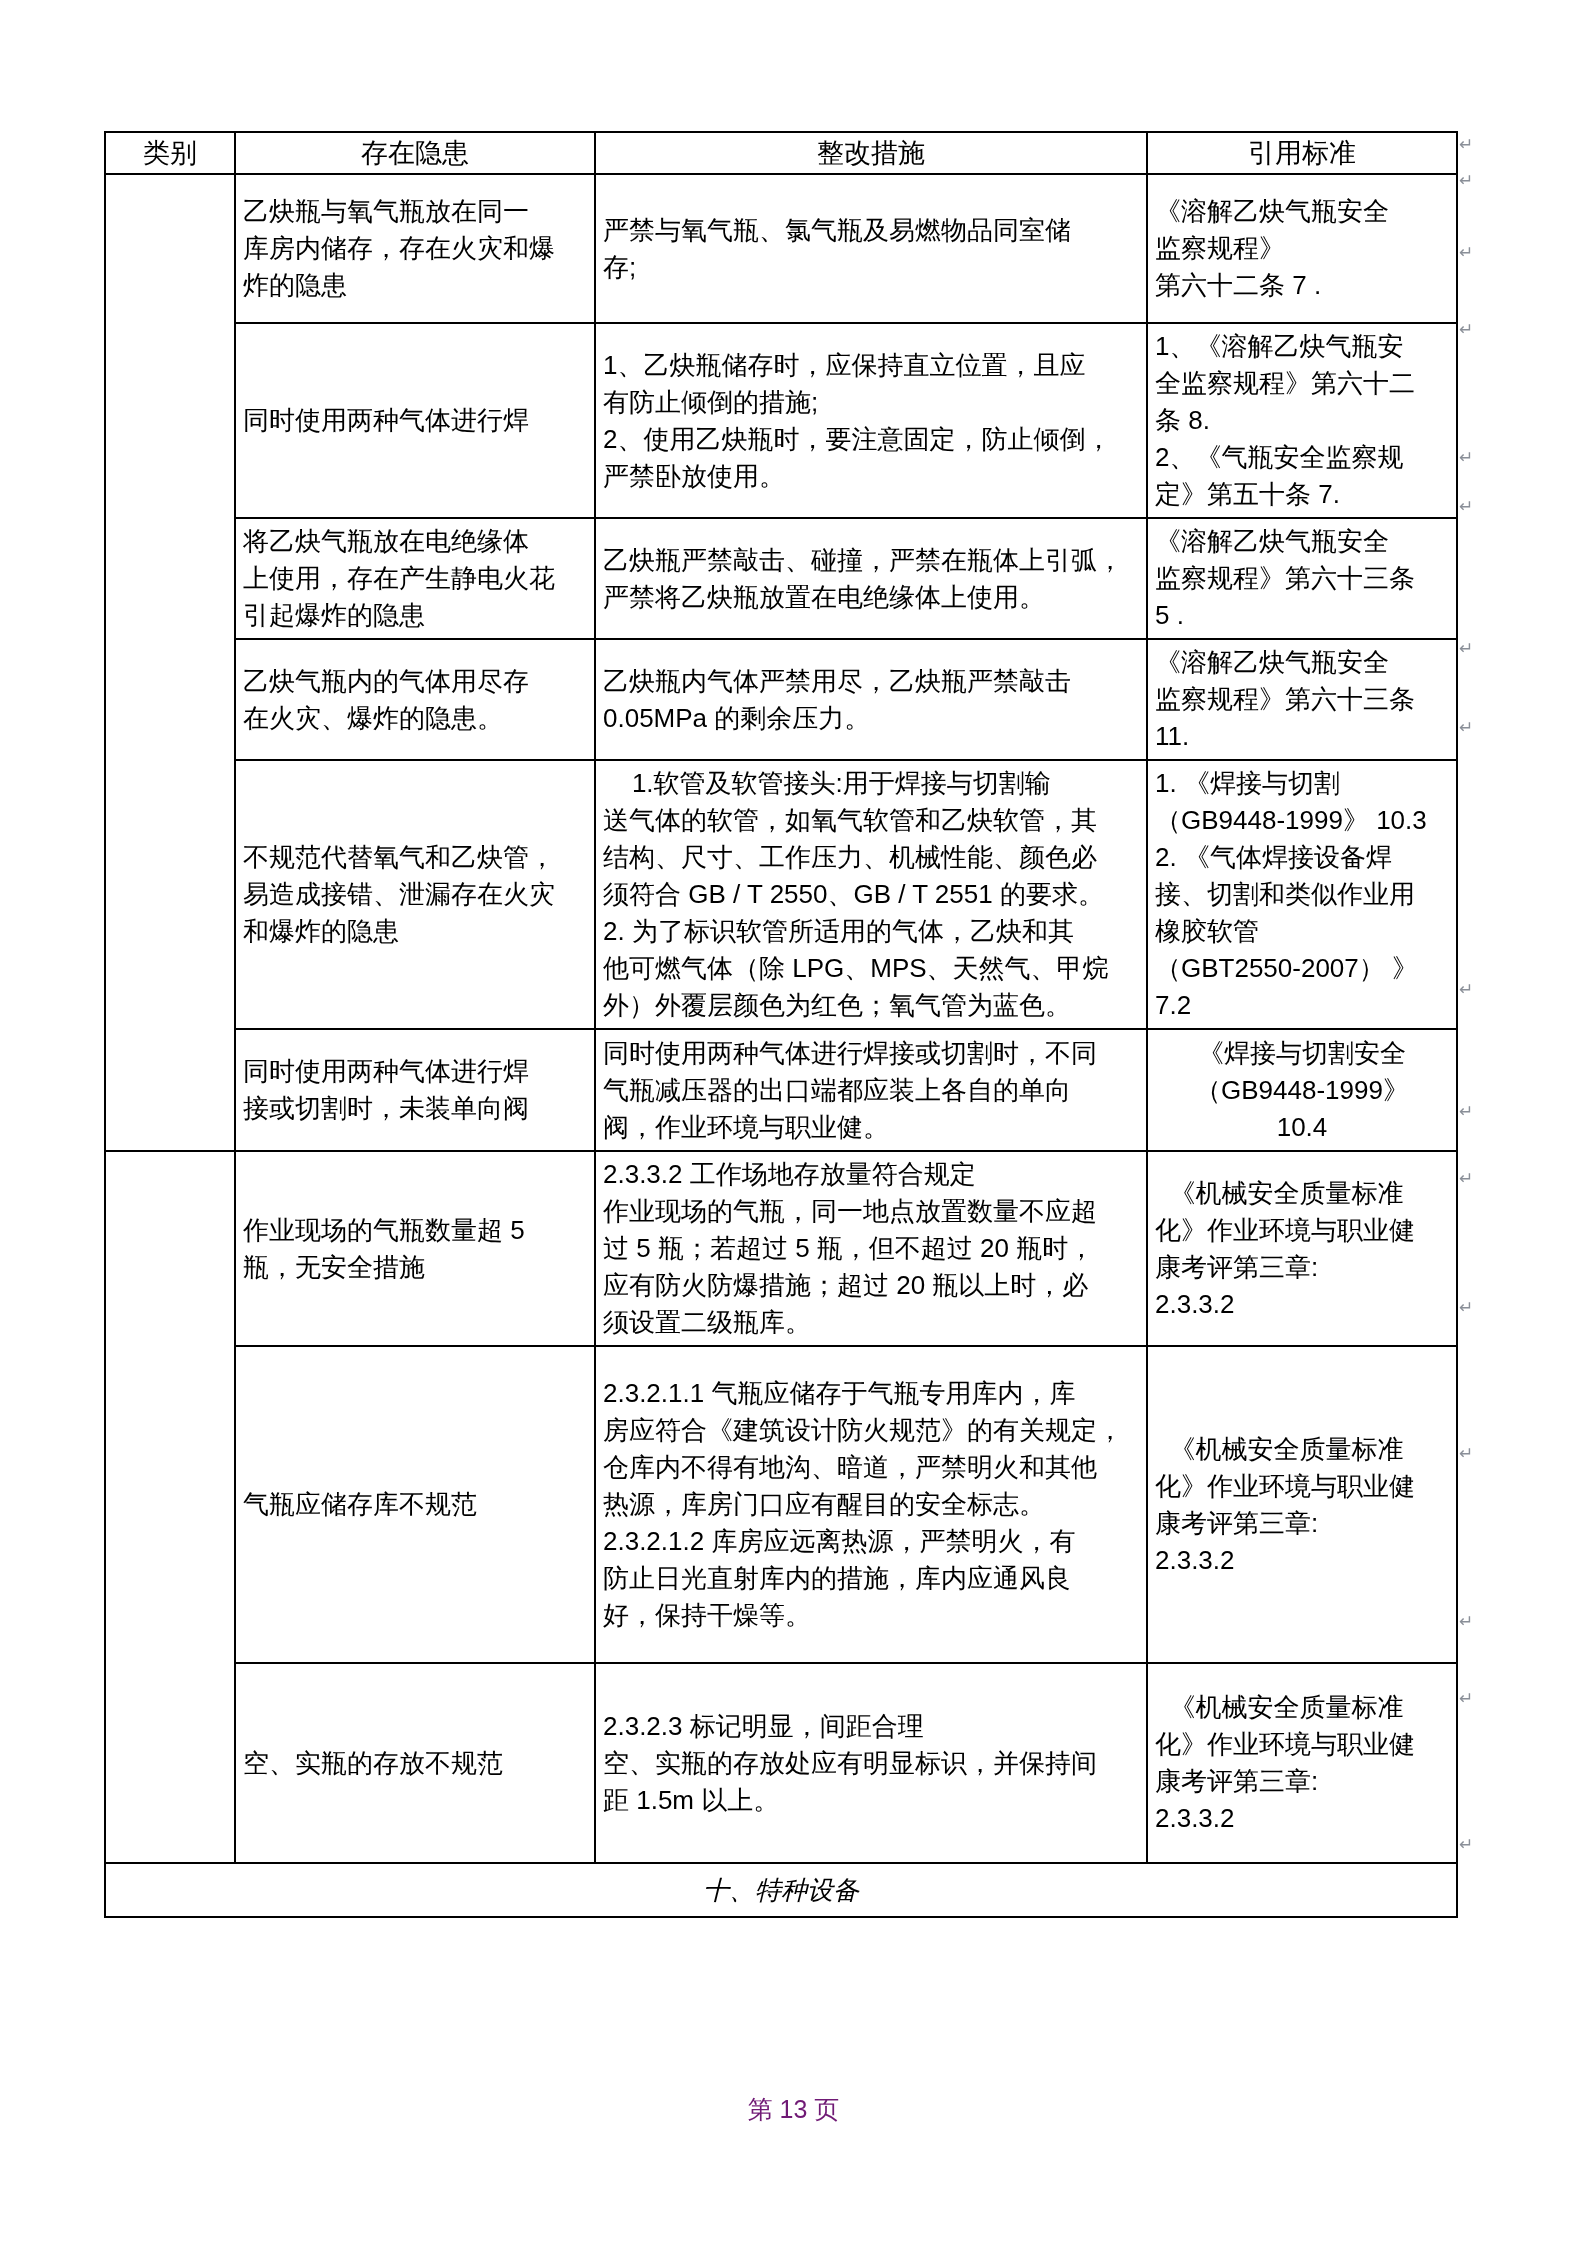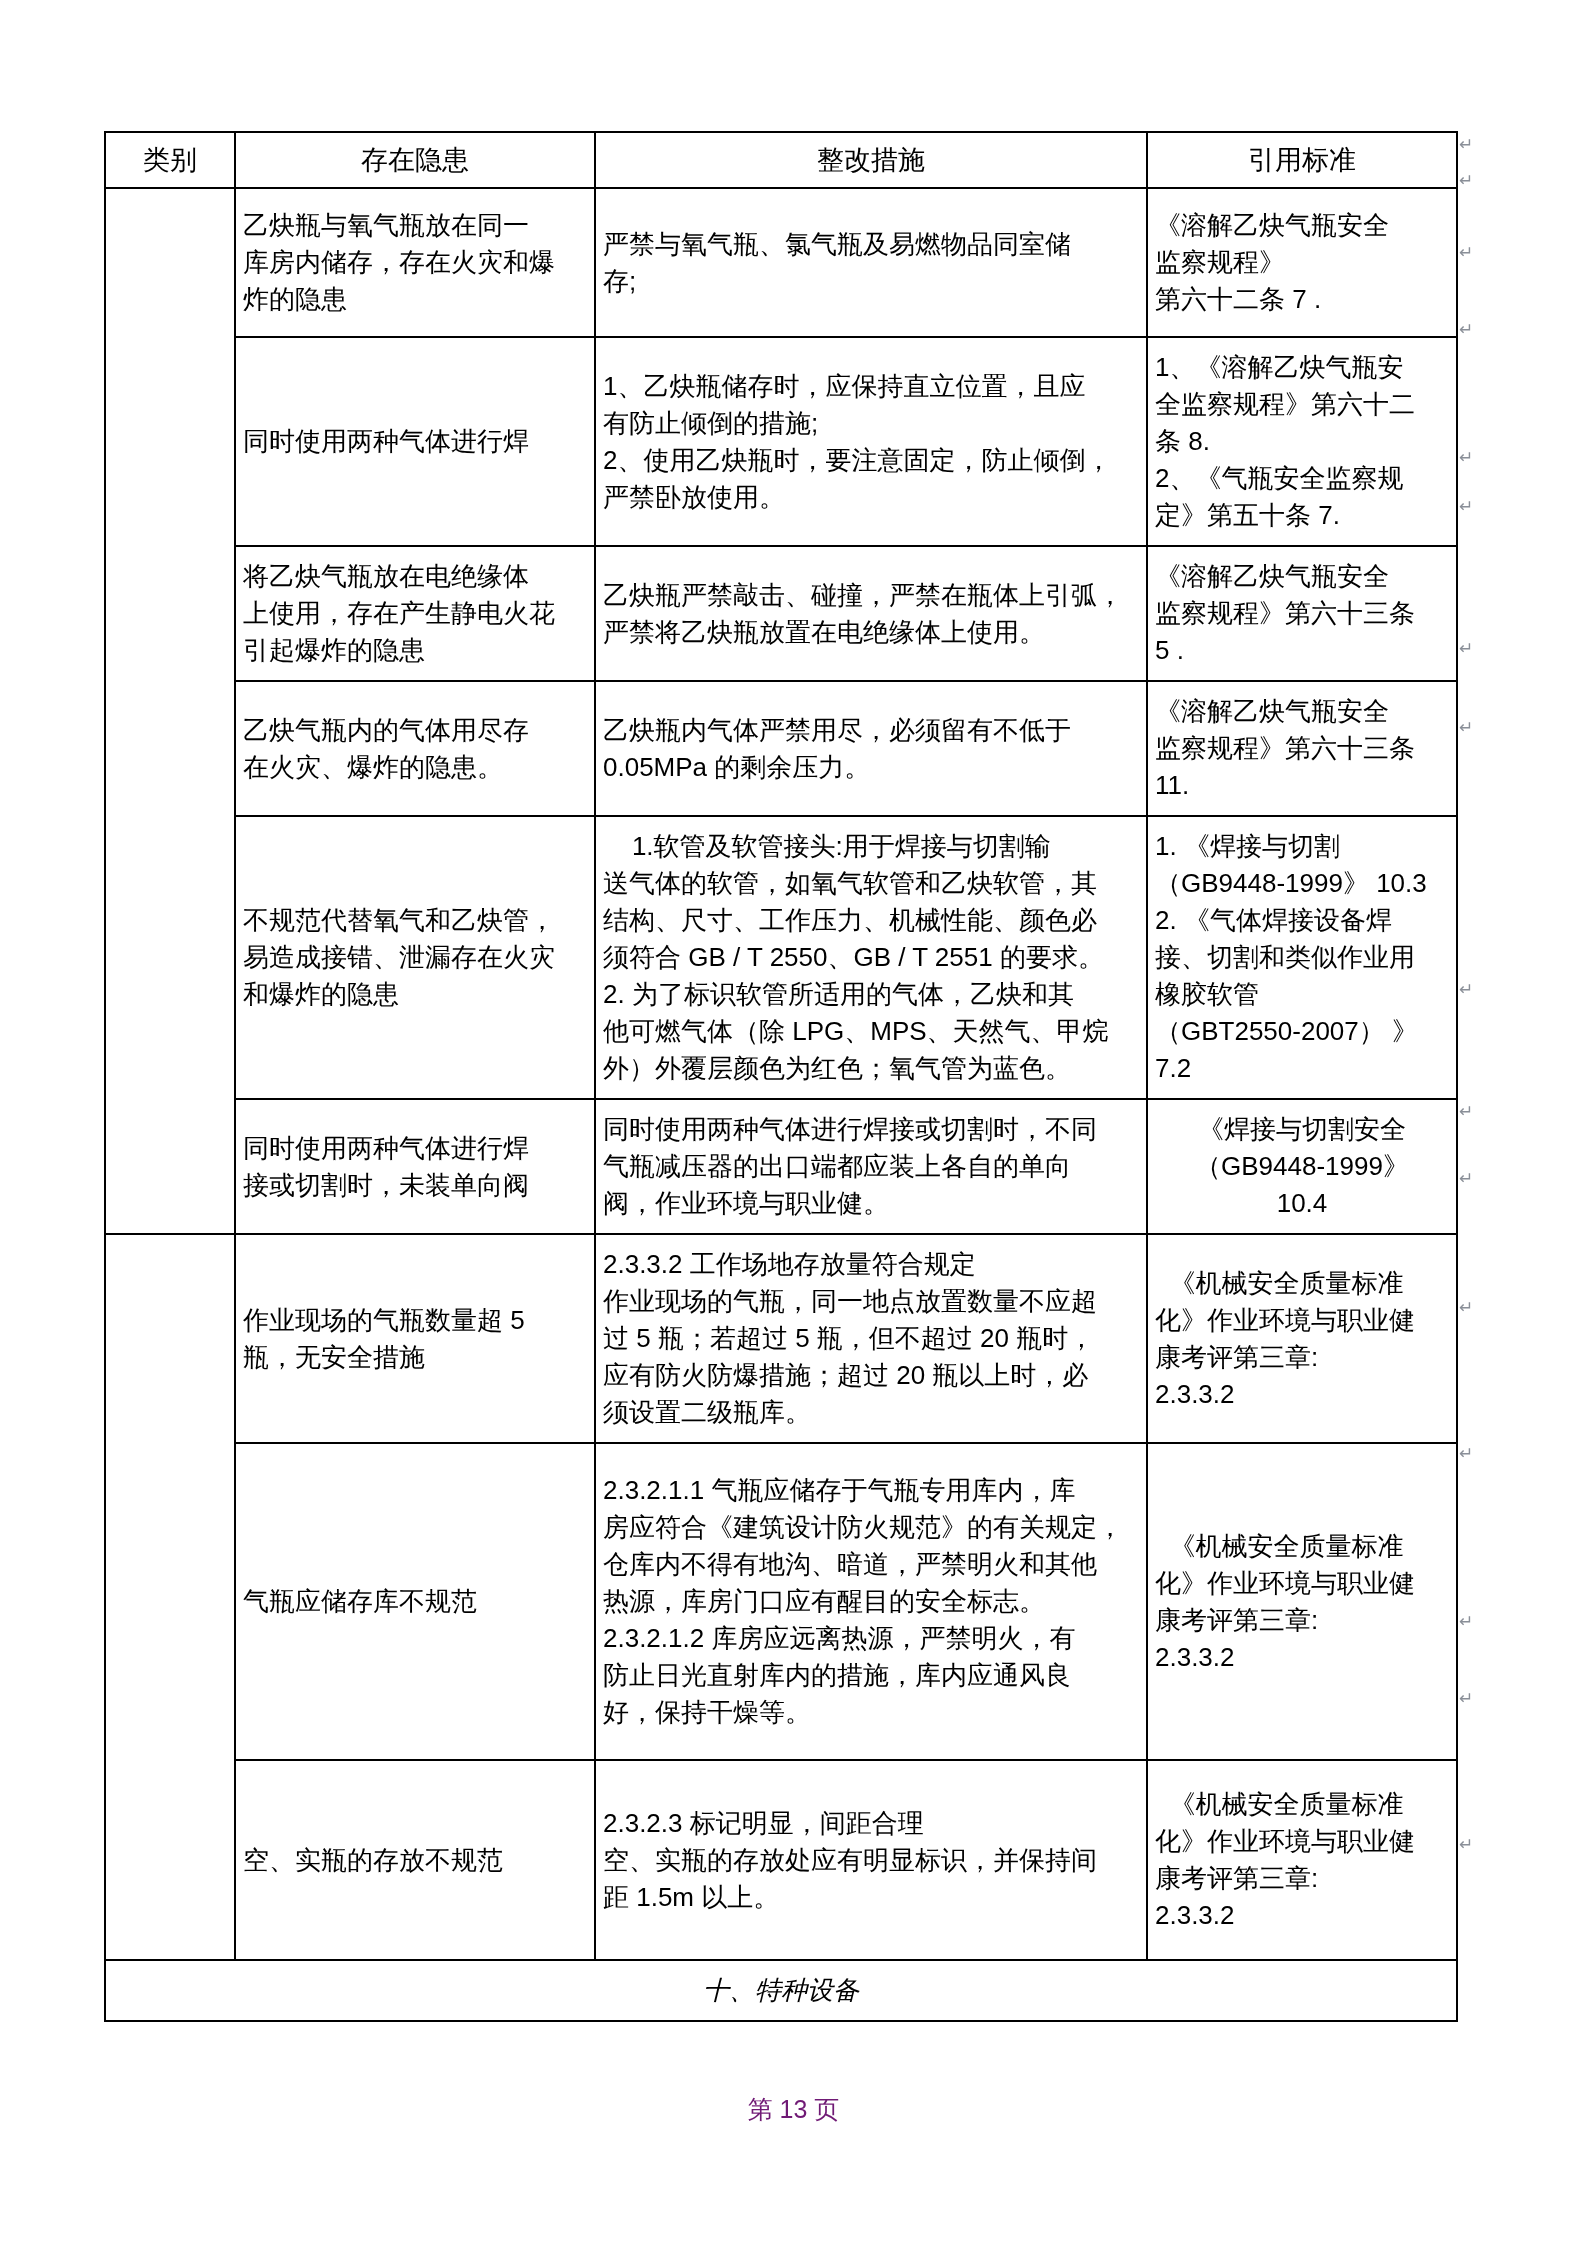--- a/index.html
+++ b/index.html
@@ -22,21 +22,21 @@
     border-collapse: collapse;
     table-layout: fixed;
     color: #000000;
   }
   table.doc-table td, table.doc-table th {
     border: 2px solid #000000;
     font-weight: normal;
     font-size: 26px;
     line-height: 37px;
     vertical-align: middle;
-    padding: 11px 7px;
+    padding: 4px 7px;
     white-space: pre;
     overflow: hidden;
     color: #000000;
   }
   table.doc-table th {
     text-align: center;
     font-size: 27px;
     line-height: 32px;
   }
   td.cell-left   { text-align: left; }
@@ -113,21 +113,21 @@
 引起爆炸的隐患</td>
       <td class="cell-left">乙炔瓶严禁敲击、碰撞，严禁在瓶体上引弧，
 严禁将乙炔瓶放置在电绝缘体上使用。</td>
       <td class="cell-left">《溶解乙炔气瓶安全
 监察规程》第六十三条
 5 .</td>
     </tr>
     <tr style="height:112px">
       <td class="cell-left">乙炔气瓶内的气体用尽存
 在火灾、爆炸的隐患。</td>
-      <td class="cell-left">乙炔瓶内气体严禁用尽，必须留有不低于
+      <td class="cell-left">乙炔瓶内气体严禁用尽，乙炔瓶严禁敲击
 0.05MPa 的剩余压力。</td>
       <td class="cell-left">《溶解乙炔气瓶安全
 监察规程》第六十三条
 11.</td>
     </tr>
     <tr style="height:262px">
       <td class="cell-left">不规范代替氧气和乙炔管，
 易造成接错、泄漏存在火灾
 和爆炸的隐患</td>
       <td class="cell-left">    1.软管及软管接头:用于焊接与切割输

